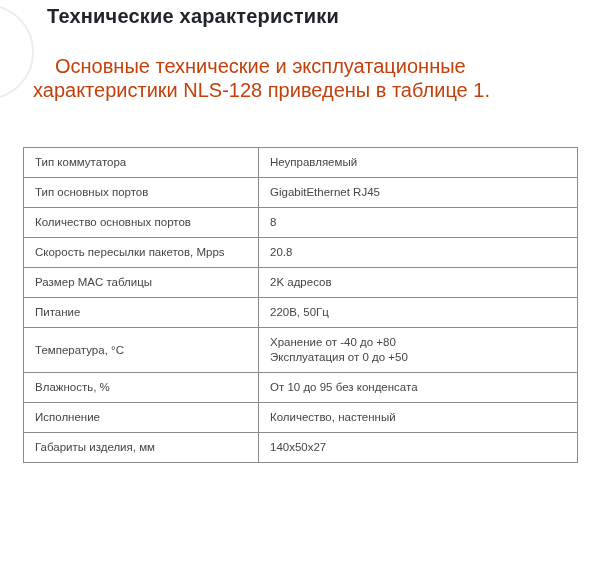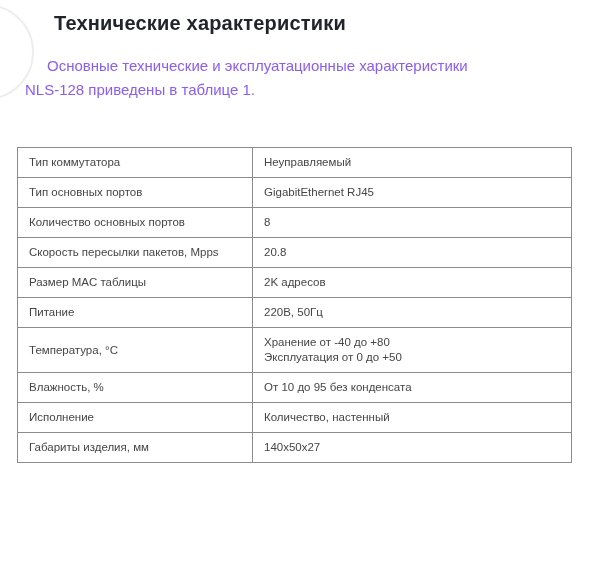--- a/index.html
+++ b/index.html
@@ -21,41 +21,41 @@
     width: 92px;
     height: 92px;
     border-radius: 50%;
     border: 2px solid #efedeb;
     background: transparent;
   }
   .page-title {
     position: absolute;
     top: 5px;
     left: 47px;
-    margin: 7px;
+    margin: 0;
     font-size: 20px;
     font-weight: bold;
     letter-spacing: 0.2px;
     color: #21252b;
   }
   .intro-paragraph {
     position: absolute;
     top: 54px;
-    left: 25px;
+    left: 33px;
     width: 478px;
     margin: 0;
-    font-size: 15px;
+    font-size: 20px;
     line-height: 24px;
-    color: #8b5cf6;
+    color: #c2410c;
     text-indent: 22px;
   }
   .spec-table {
     position: absolute;
     top: 147px;
-    left: 17px;
+    left: 23px;
     width: 554px;
     border-collapse: collapse;
     table-layout: fixed;
     border: 1px solid #7f7f7f;
   }
   .spec-table col.c-label { width: 235px; }
   .spec-table col.c-value { width: 319px; }
   .spec-table td {
     border: 1px solid #8b8b8b;
     padding: 7px 11px;

